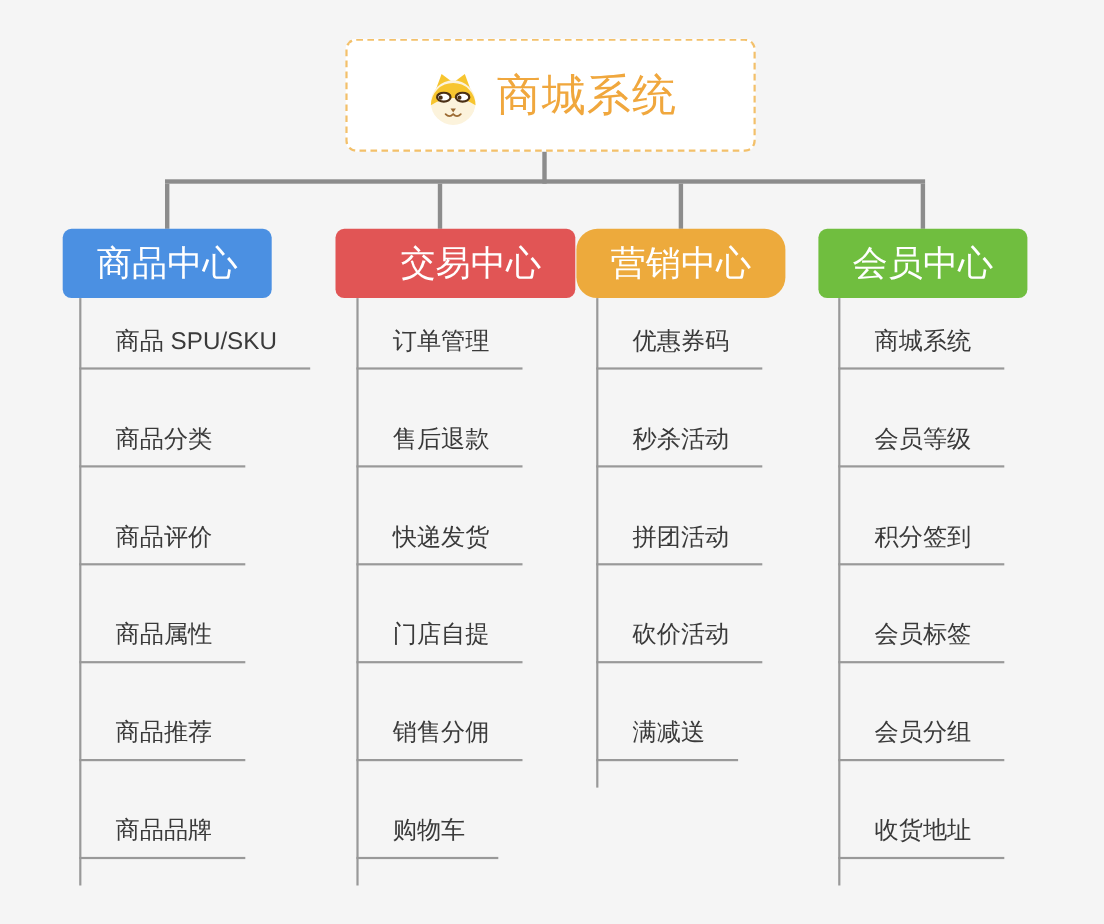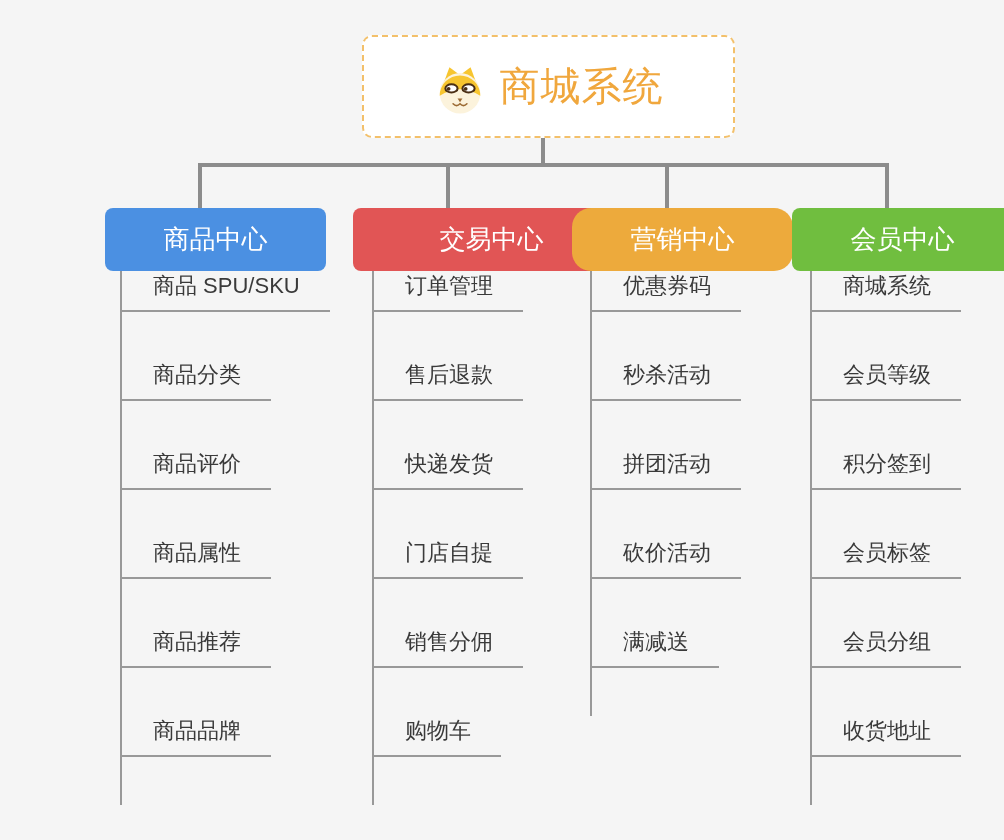--- a/index.html
+++ b/index.html
@@ -3,21 +3,21 @@
 <meta charset="utf-8">
 <style>
   html,body{margin:0;padding:0;}
   body{
     width:1004px;height:840px;
     background:#f5f5f5;
     font-family:"Liberation Sans","DejaVu Sans",sans-serif;
     overflow:hidden;
     position:relative;
   }
-  .canvas{position:absolute;inset:0;margin-left:48px;}
+  .canvas{position:absolute;inset:0;}
 
   
   .root-node{
     position:absolute;left:314px;top:35px;width:373px;height:103px;
     background:#ffffff;
     border:2px dashed #f3c06a;
     border-radius:10px;
     box-sizing:border-box;
     display:flex;align-items:center;justify-content:center;gap:14px;
     cursor:pointer;
@@ -34,44 +34,44 @@
   .stub   {left:493px;top:138px;width:4px;height:29px;}
   .hline  {left:150px;top:163px;width:691px;height:4px;}
   .drop   {top:167px;width:4px;height:41px;}
   .drop.d1{left:150px;}
   .drop.d2{left:398px;}
   .drop.d3{left:617px;}
   .drop.d4{left:837px;}
 
   
   .branch{
-    position:absolute;top:208px;height:63px;width:221px;
+    position:absolute;top:208px;height:63px;width:190px;
     border-radius:8px;
     color:#ffffff;
-    font-size:26px;
+    font-size:32px;
     display:flex;align-items:center;justify-content:center;
     cursor:pointer;
   }
   .branch.b1{left:57px;}
   .branch.b2{left:305px;padding-left:28px;}
   .branch.b3{left:524px;border-radius:19px;}
   .branch.b4{left:744px;}
 
   
   .column{position:absolute;top:271px;}
   .column.c1{left:72px;}
   .column.c2{left:324px;font-family:Liberation Mono, monospace;}
   .column.c3{left:542px;}
   .column.c4{left:762px;}
   .spine{
     position:absolute;left:0;top:0;bottom:0;width:2px;background:#999999;
   }
   .leaf{
     height:89px;
-    display:flex;align-items:flex-start;
+    display:flex;align-items:center;
   }
   .leaf:first-child{height:84px;}
   .leaf-label{
     display:inline-block;
     font-size:22px;
     color:#3a3a3a;
     padding:0 30px 9px 33px;
     border-bottom:2px solid #999999;
     white-space:nowrap;
     cursor:pointer;

